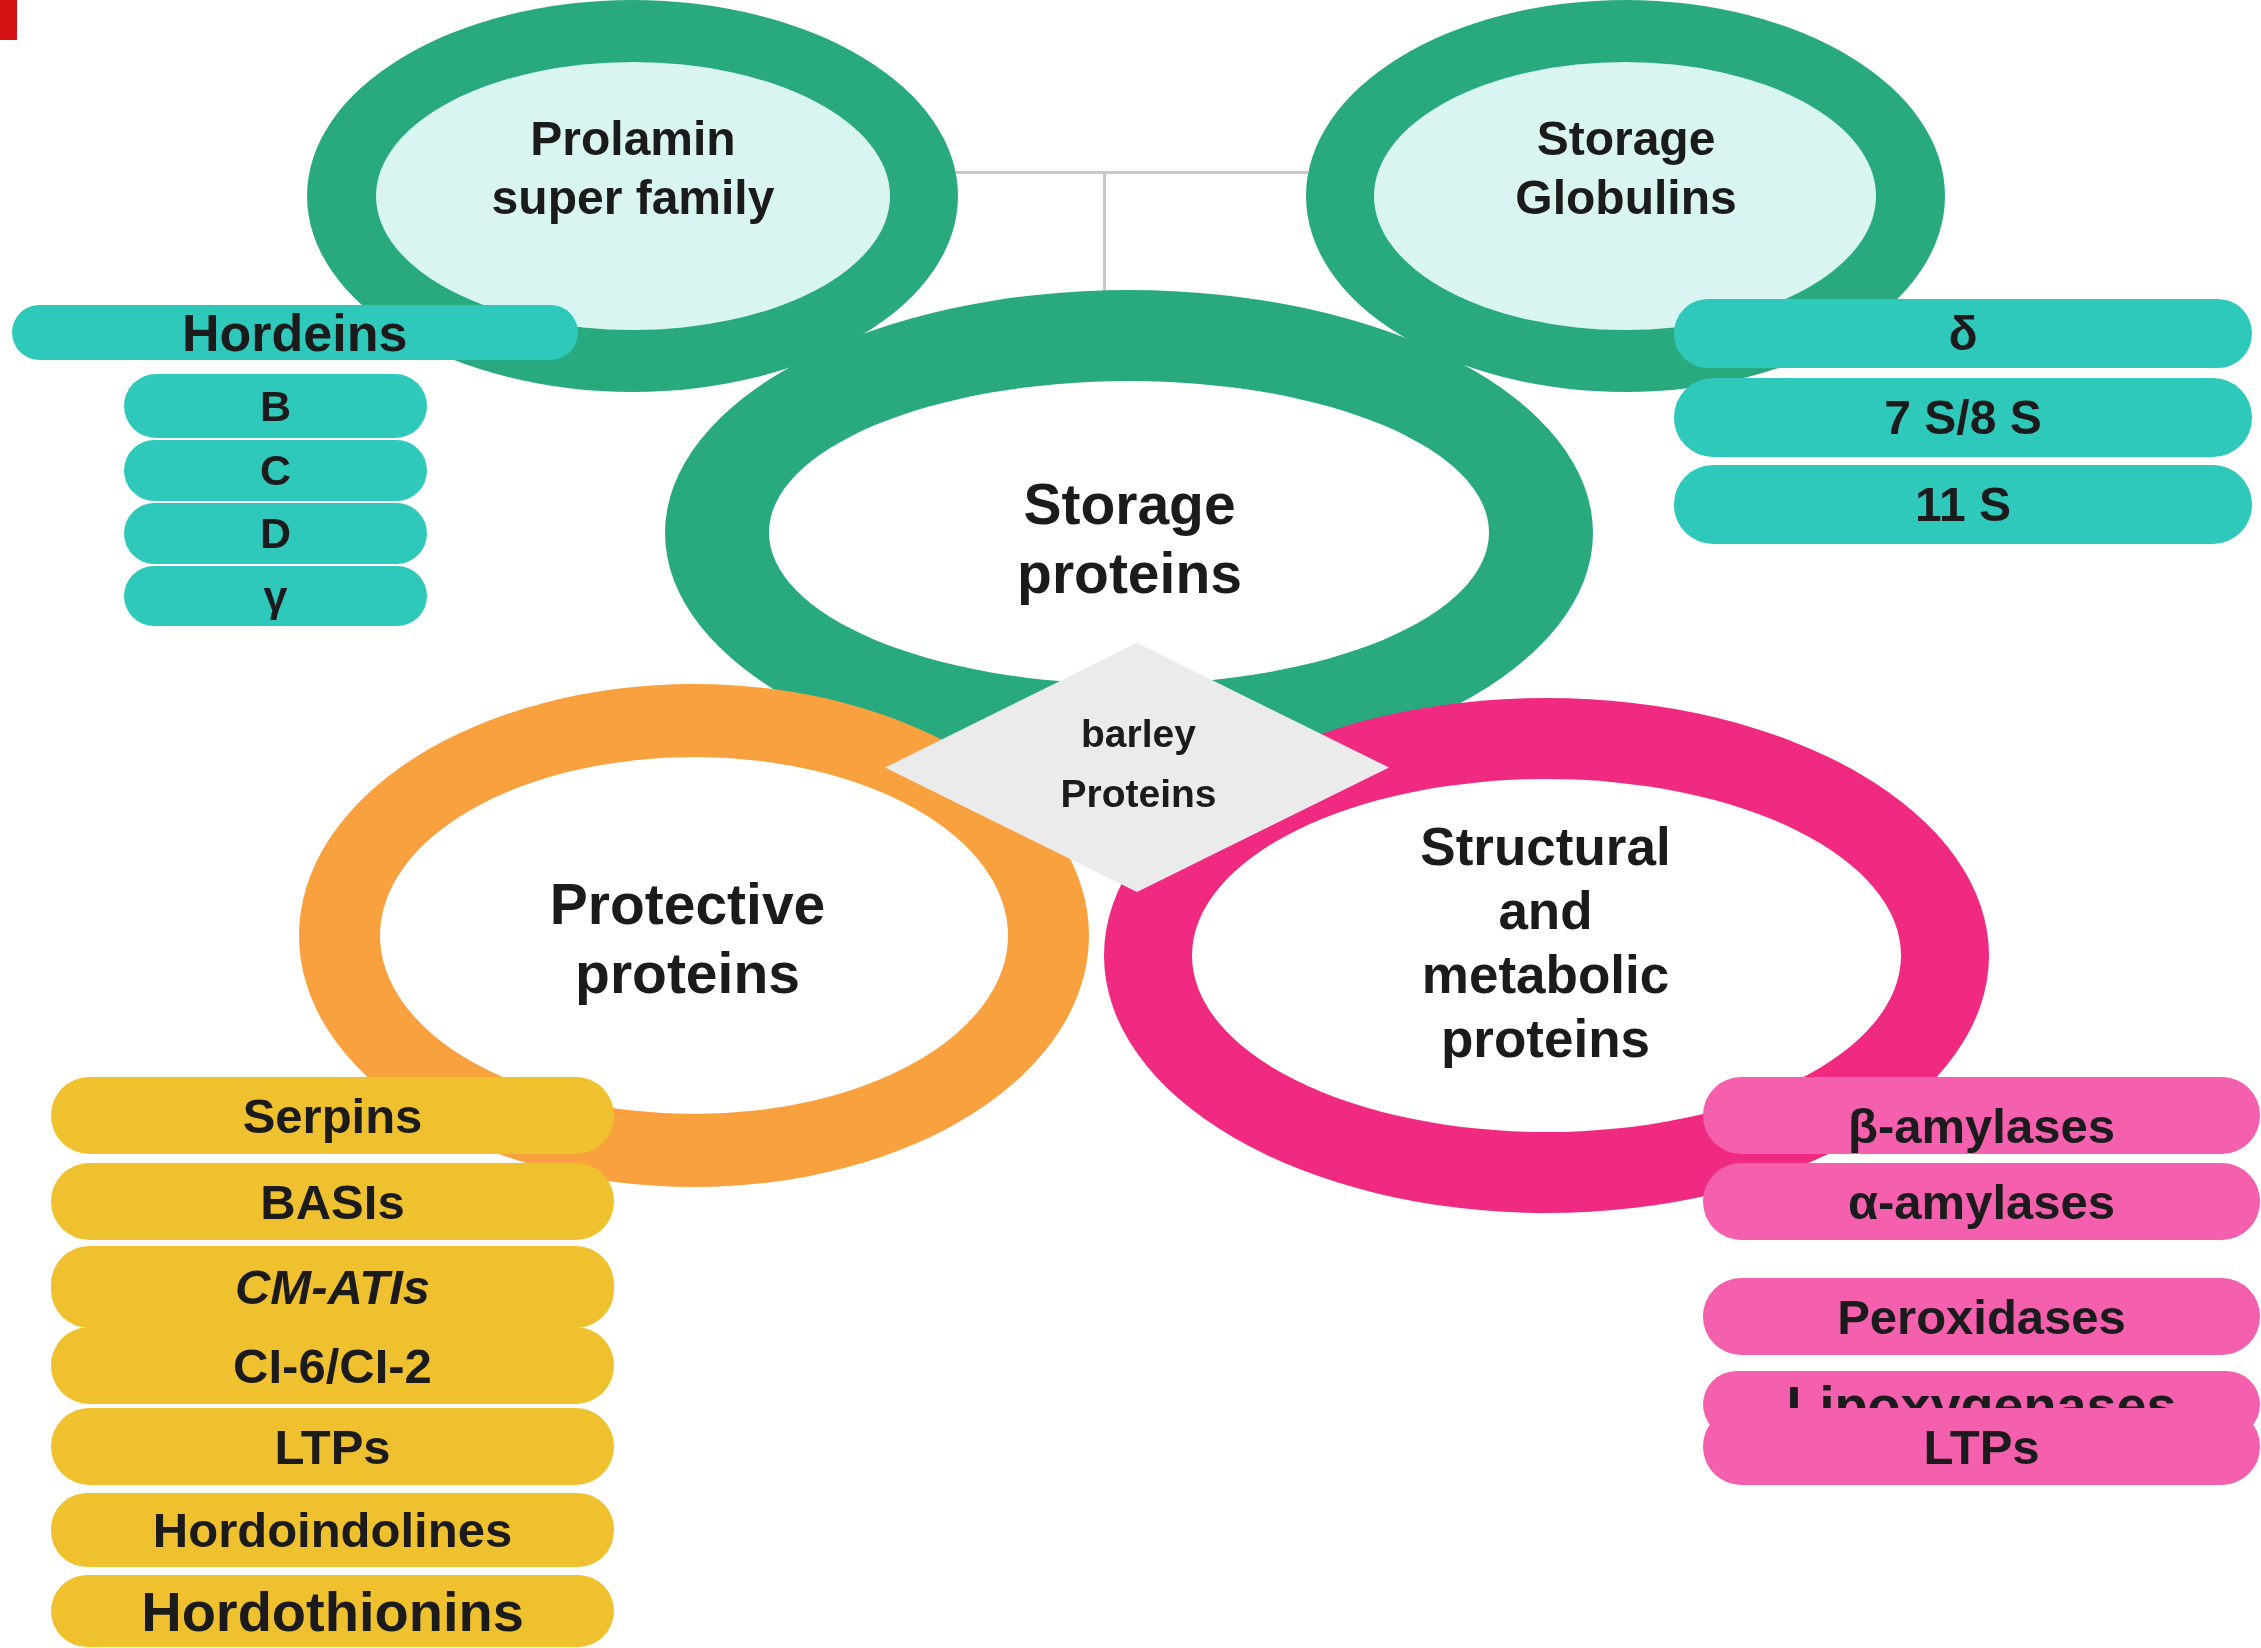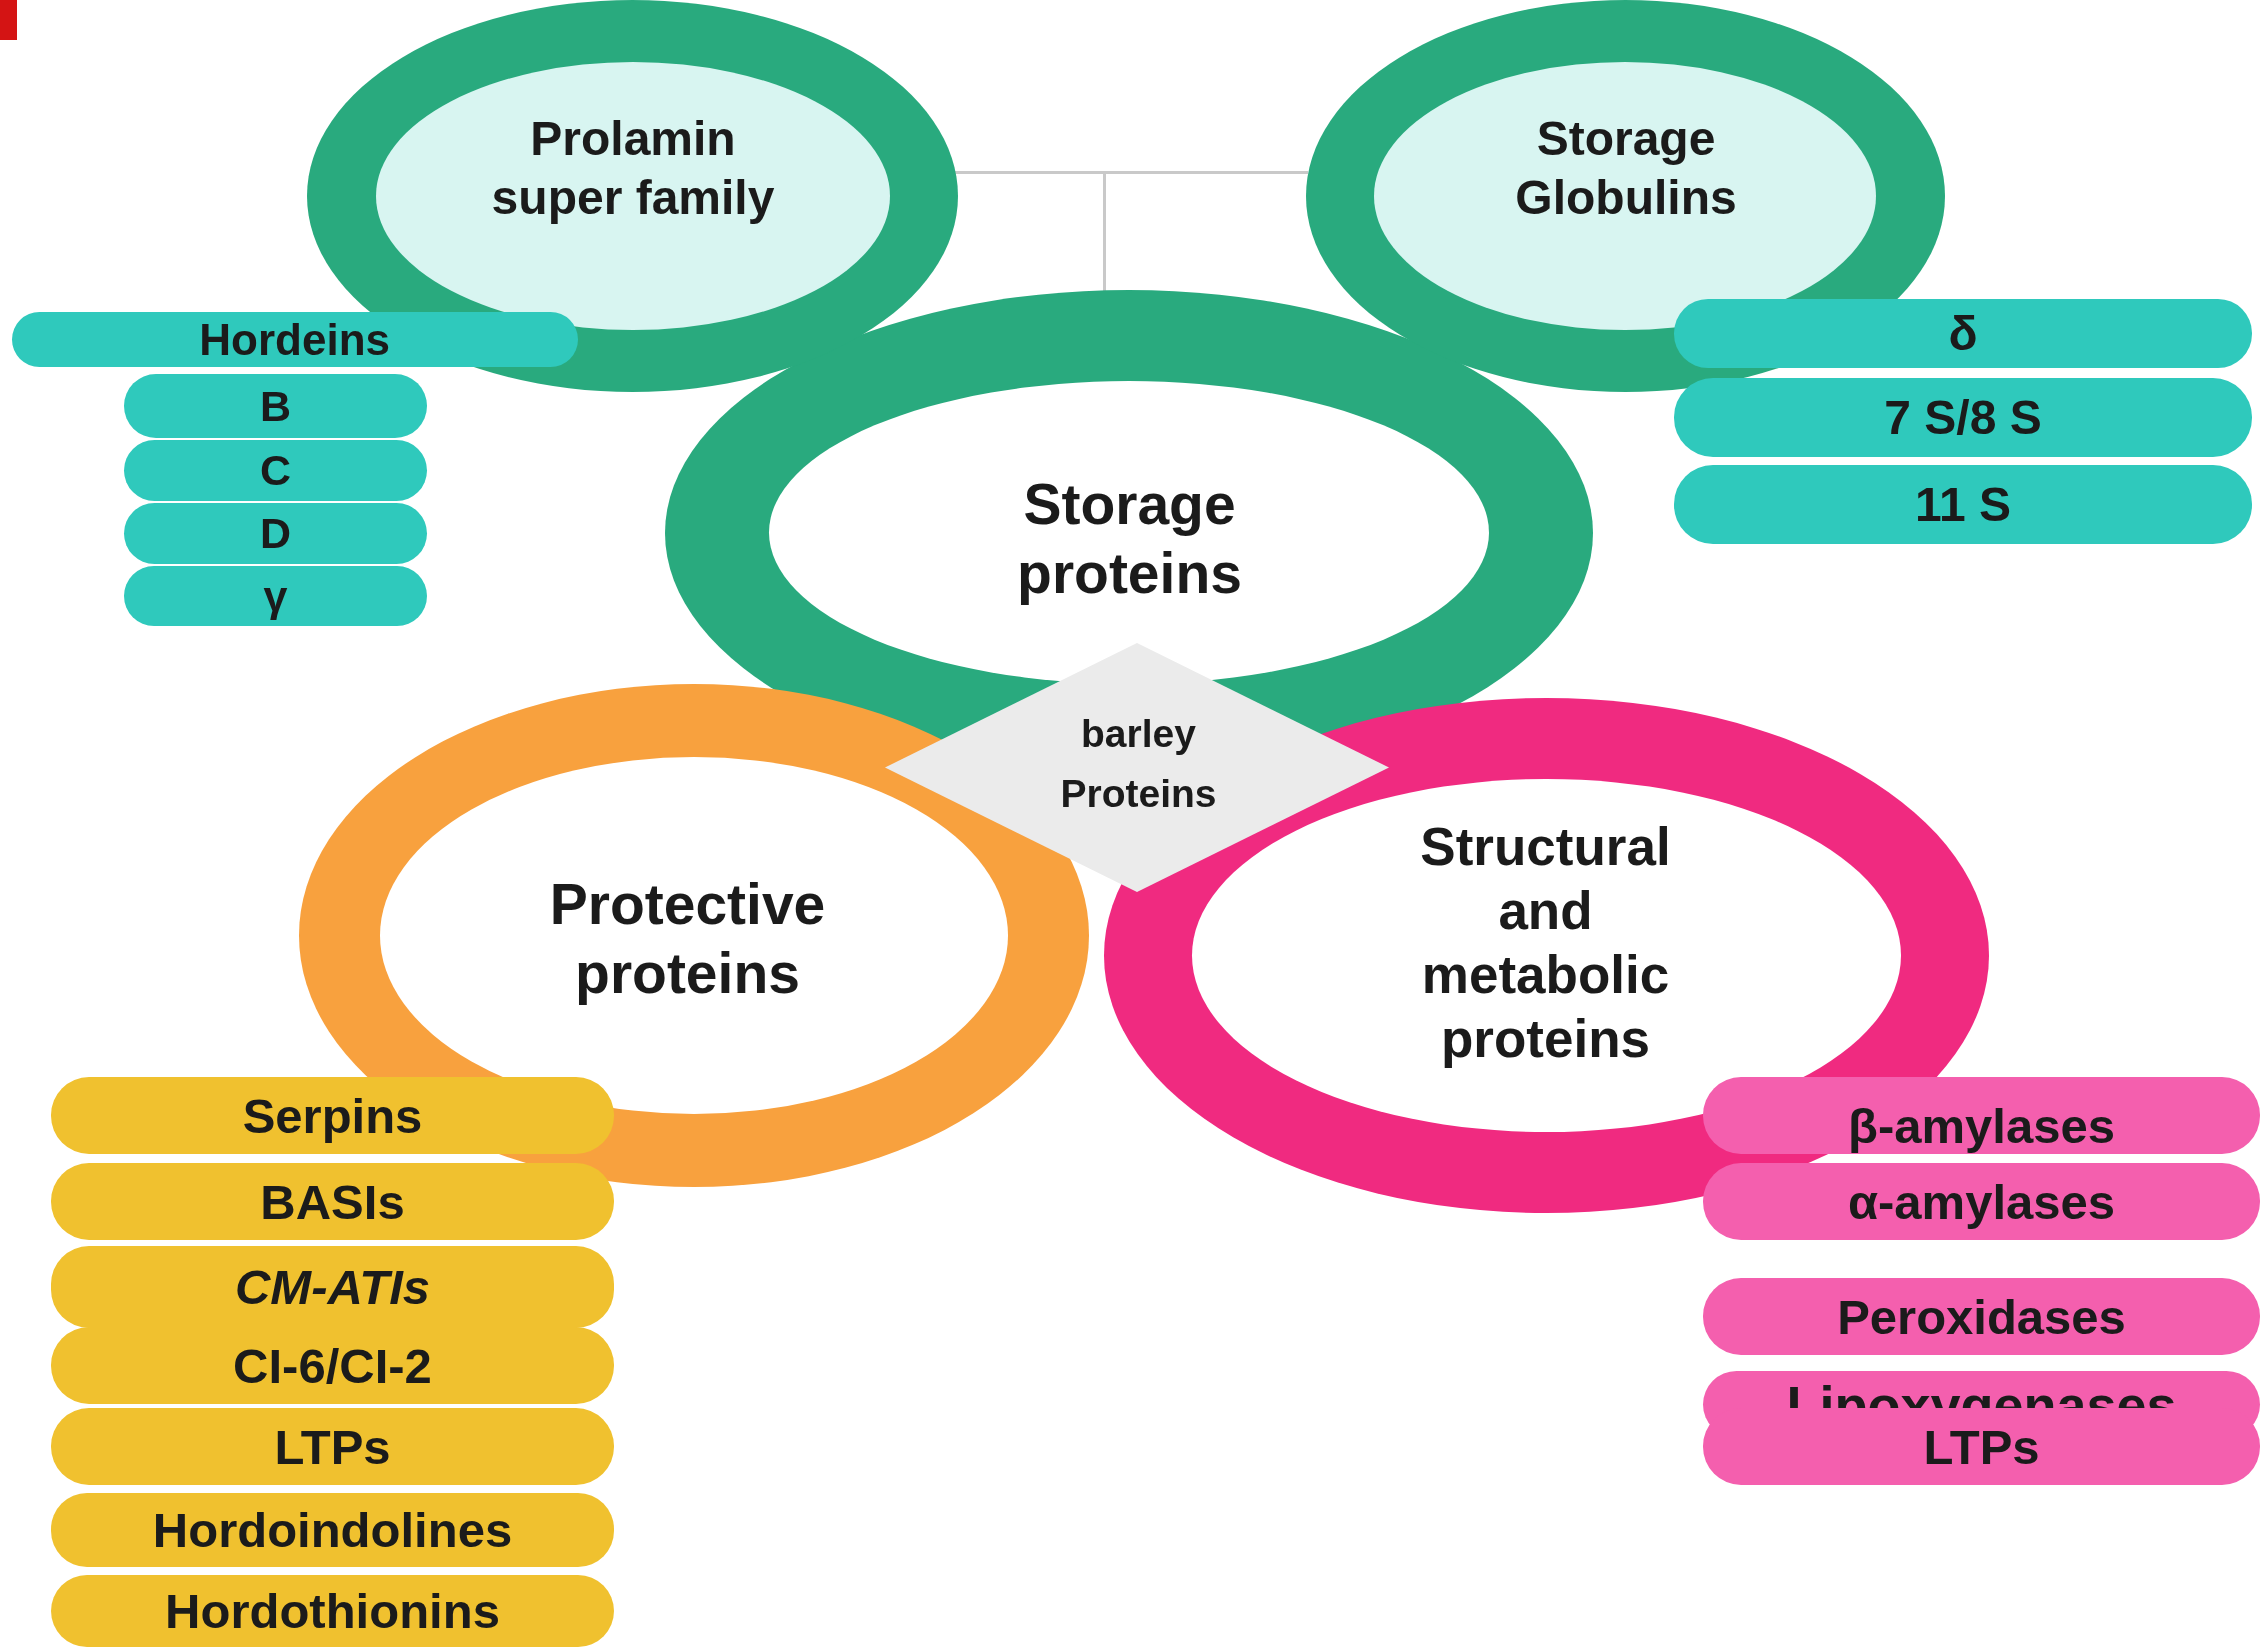--- a/index.html
+++ b/index.html
@@ -72,21 +72,21 @@
     <span>Structural</span>
     <span>and</span>
     <span>metabolic</span>
     <span>proteins</span>
   </div>
   <div class="label" style="left:943px;top:704px;width:391px;font-size:39px;line-height:60px;">
     <span>barley</span>
     <span>Proteins</span>
   </div>
 
-  <div class="pill bg-teal" style="left:11.7px;top:312px;width:566px;height:55px;border-radius:34px;font-size:44px;">
+  <div class="pill bg-teal" style="left:11.7px;top:305px;width:566px;height:55px;border-radius:34px;font-size:52px;">
     <span>Hordeins</span>
   </div>
   <div class="pill bg-teal" style="left:124px;top:374px;width:303px;height:64px;border-radius:33px;font-size:43px;">
     <span>B</span>
   </div>
   <div class="pill bg-teal" style="left:124px;top:440px;width:303px;height:61px;border-radius:31px;font-size:43px;">
     <span>C</span>
   </div>
   <div class="pill bg-teal" style="left:124px;top:503px;width:303px;height:61px;border-radius:31px;font-size:43px;">
     <span>D</span>
@@ -116,21 +116,21 @@
   </div>
   <div class="pill bg-yellow" style="left:51px;top:1327px;width:563px;height:77px;border-radius:38px;font-size:49px;">
     <span>CI-6/CI-2</span>
   </div>
   <div class="pill bg-yellow" style="left:51px;top:1408px;width:563px;height:77px;border-radius:38px;font-size:49px;">
     <span>LTPs</span>
   </div>
   <div class="pill bg-yellow" style="left:51px;top:1493px;width:563px;height:74px;border-radius:36px;font-size:49px;">
     <span>Hordoindolines</span>
   </div>
-  <div class="pill bg-yellow" style="left:51px;top:1575px;width:563px;height:72px;border-radius:36px;font-size:49px;text-align:center;">
+  <div class="pill bg-yellow" style="left:51px;top:1575px;width:563px;height:72px;border-radius:36px;font-size:56px;text-align:center;">
     <span>Hordothionins</span>
   </div>
 
   <div class="pill bg-pinkpill" style="left:1703px;top:1077px;width:557px;height:77px;border-radius:38px;font-size:49px;align-items:flex-end;">
     <span>β-amylases</span>
   </div>
   <div class="pill bg-pinkpill" style="left:1703px;top:1163px;width:557px;height:77px;border-radius:38px;font-size:49px;">
     <span>α-amylases</span>
   </div>
   <div class="pill bg-pinkpill" style="left:1703px;top:1246px;width:557px;height:77px;border-radius:38px;font-size:49px;margin-top:32px;">

